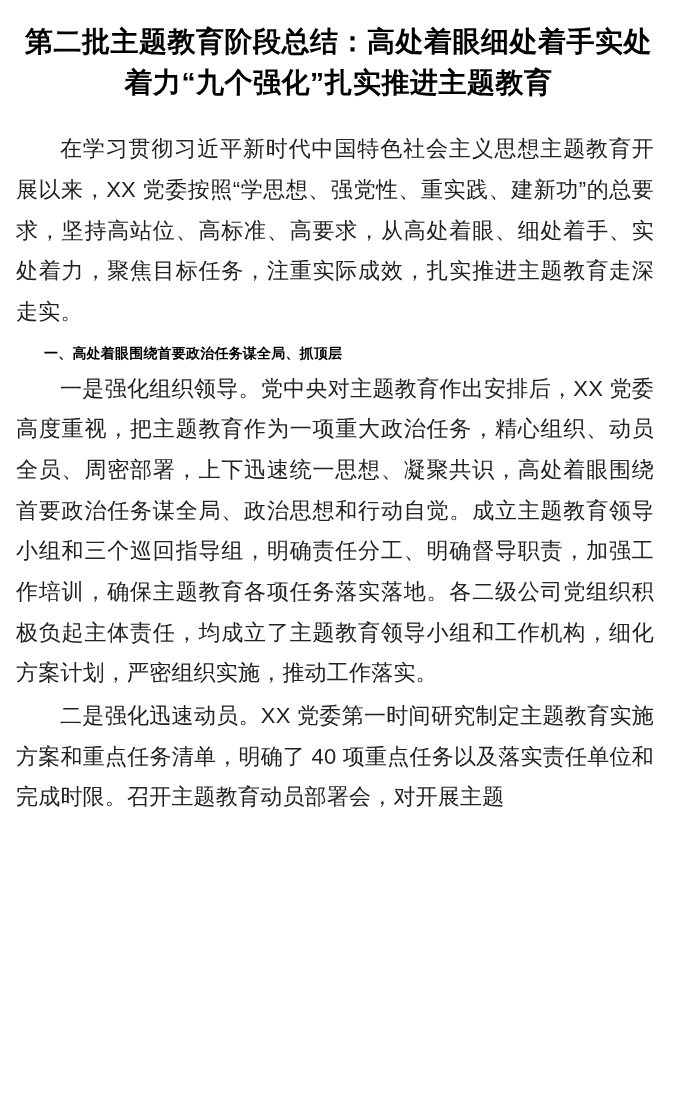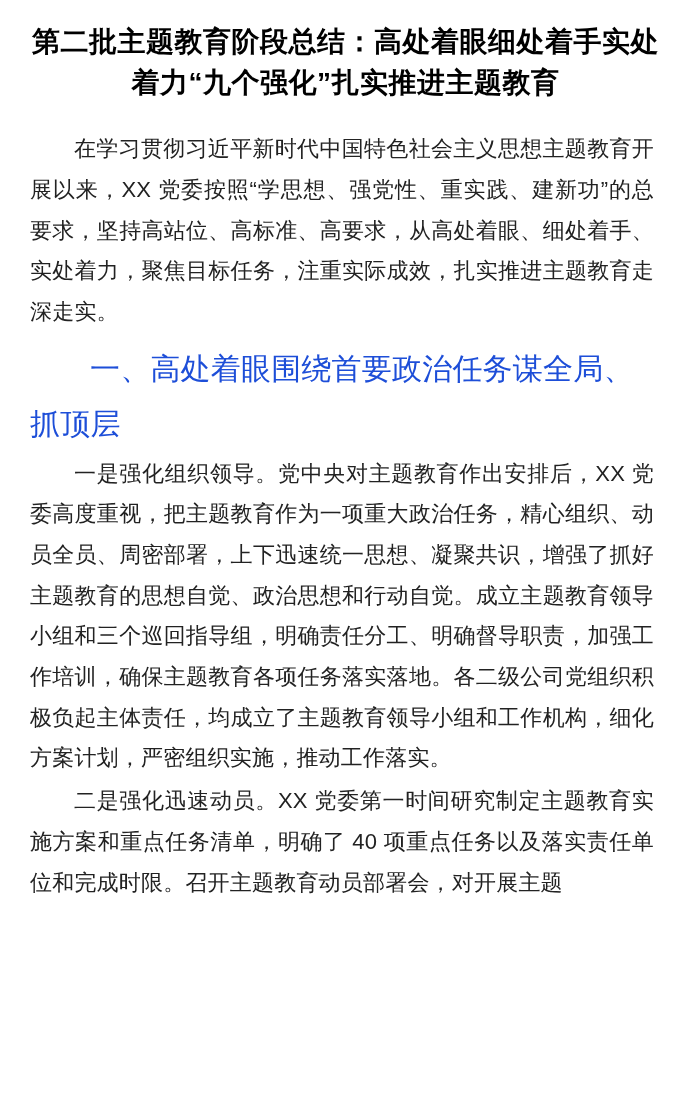--- a/index.html
+++ b/index.html
@@ -10,21 +10,21 @@
     width: 693px;
     min-height: 1097px;
     background: #ffffff;
     font-family: "Liberation Sans", "DejaVu Sans", sans-serif;
     color: #1a1a1a;
   }
   .page {
     width: 687px;
     min-height: 1097px;
     box-sizing: border-box;
-    padding: 22px 26px 10px 30px;
+    padding: 22px 26px 10px 16px;
     background: #ffffff;
   }
   .doc-title {
     font-size: 28px;
     line-height: 1.45;
     font-weight: 700;
     text-align: center;
     color: #000000;
     letter-spacing: 0.5px;
     margin: 0 0 26px 0;
@@ -34,35 +34,35 @@
     font-size: 22px;
     line-height: 1.85;
     color: #222222;
     text-align: justify;
     text-justify: inter-ideograph;
     margin: 0 7px 2px 0;
     text-indent: 2em;
     letter-spacing: 0.2px;
   }
   .heading-red {
-    font-size: 30px;
+    font-size: 14px;
     line-height: 1.85;
-    font-weight: 400;
-    color: #1d4ed8;
+    font-weight: 700;
+    color: #000000;
     text-indent: 2em;
     margin: 8px 0 2px 0;
     letter-spacing: 0.2px;
   }
 </style>
 </head>
 <body>
 
 <div class="page">
   <h1 class="doc-title">第二批主题教育阶段总结：高处着眼细处着手实处着力“九个强化”扎实推进主题教育</h1>
 
   <p class="para">在学习贯彻习近平新时代中国特色社会主义思想主题教育开展以来，XX 党委按照“学思想、强党性、重实践、建新功”的总要求，坚持高站位、高标准、高要求，从高处着眼、细处着手、实处着力，聚焦目标任务，注重实际成效，扎实推进主题教育走深走实。</p>
 
   <p class="heading-red">一、高处着眼围绕首要政治任务谋全局、抓顶层</p>
 
-  <p class="para">一是强化组织领导。党中央对主题教育作出安排后，XX 党委高度重视，把主题教育作为一项重大政治任务，精心组织、动员全员、周密部署，上下迅速统一思想、凝聚共识，增强了抓好主题教育的思想自觉、政治思想和行动自觉。成立主题教育领导小组和三个巡回指导组，明确责任分工、明确督导职责，加强工作培训，确保主题教育各项任务落实落地。各二级公司党组织积极负起主体责任，均成立了主题教育领导小组和工作机构，细化方案计划，严密组织实施，推动工作落实。</p>
+  <p class="para">一是强化组织领导。党中央对主题教育作出安排后，XX 党委高度重视，把主题教育作为一项重大政治任务，精心组织、动员全员、周密部署，上下迅速统一思想、凝聚共识，高处着眼围绕首要政治任务谋全局、政治思想和行动自觉。成立主题教育领导小组和三个巡回指导组，明确责任分工、明确督导职责，加强工作培训，确保主题教育各项任务落实落地。各二级公司党组织积极负起主体责任，均成立了主题教育领导小组和工作机构，细化方案计划，严密组织实施，推动工作落实。</p>
 
   <p class="para">二是强化迅速动员。XX 党委第一时间研究制定主题教育实施方案和重点任务清单，明确了 40 项重点任务以及落实责任单位和完成时限。召开主题教育动员部署会，对开展主题</p>
 </div>
 
 </body></html>

